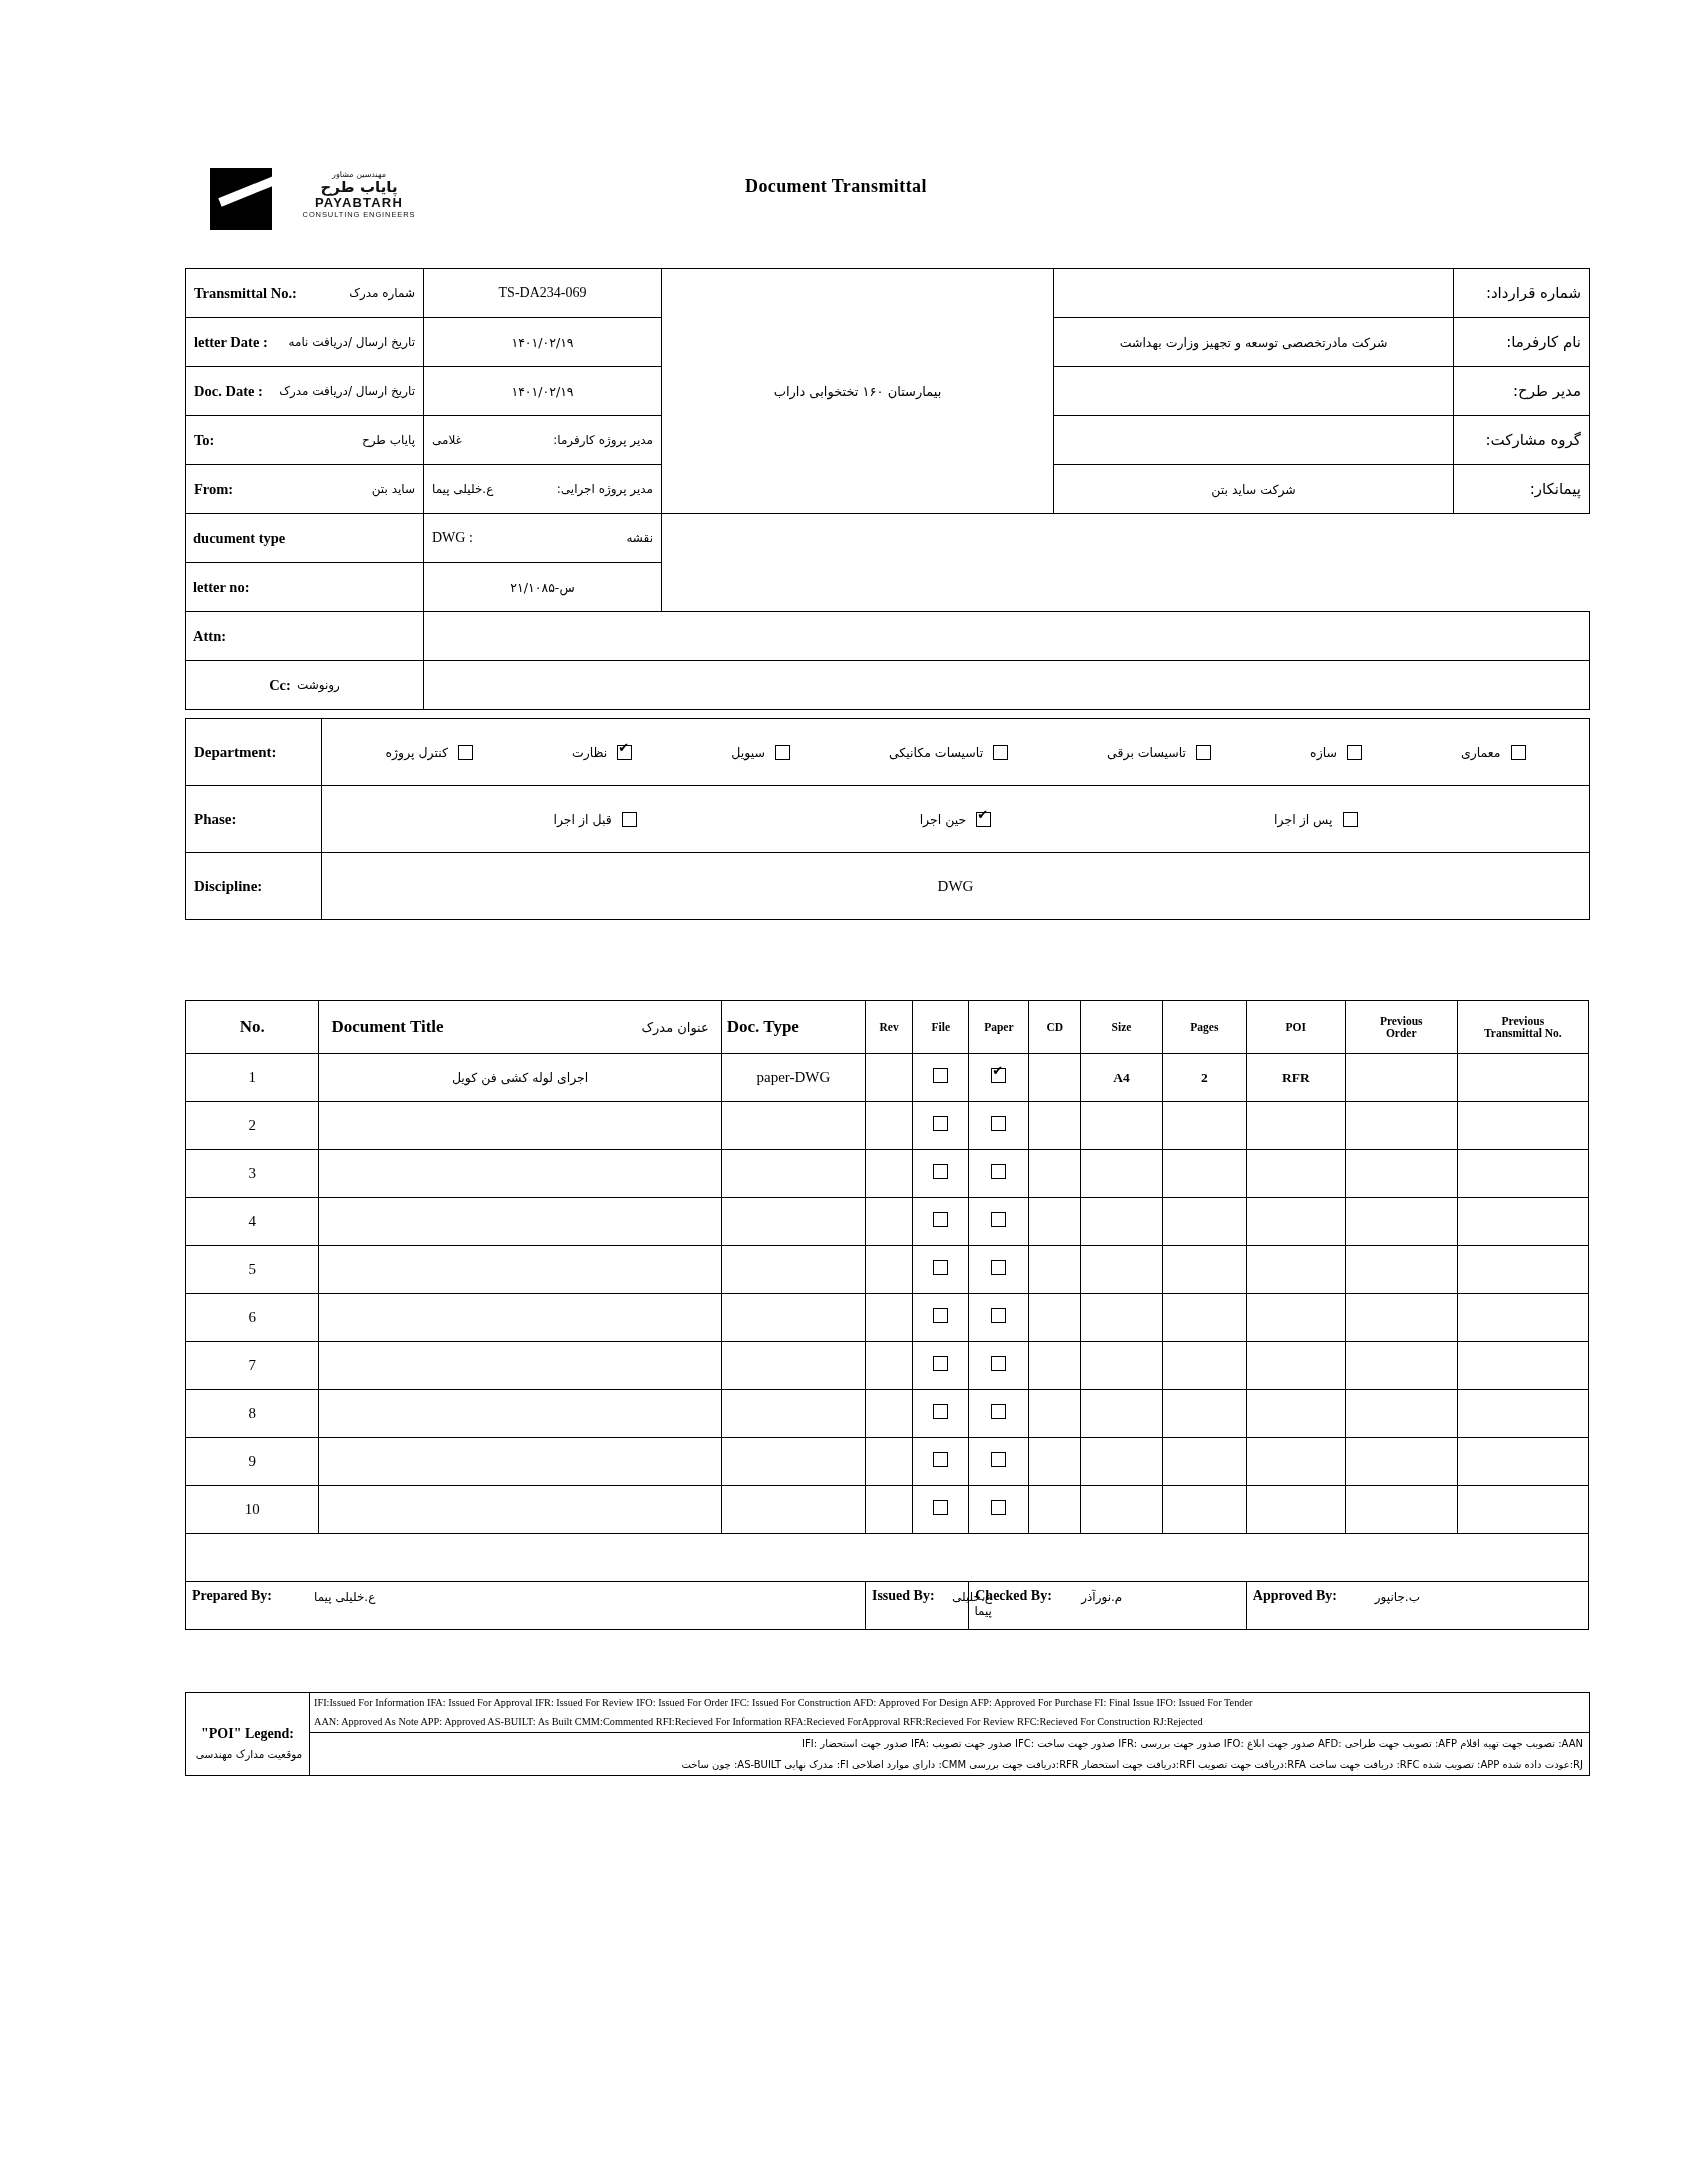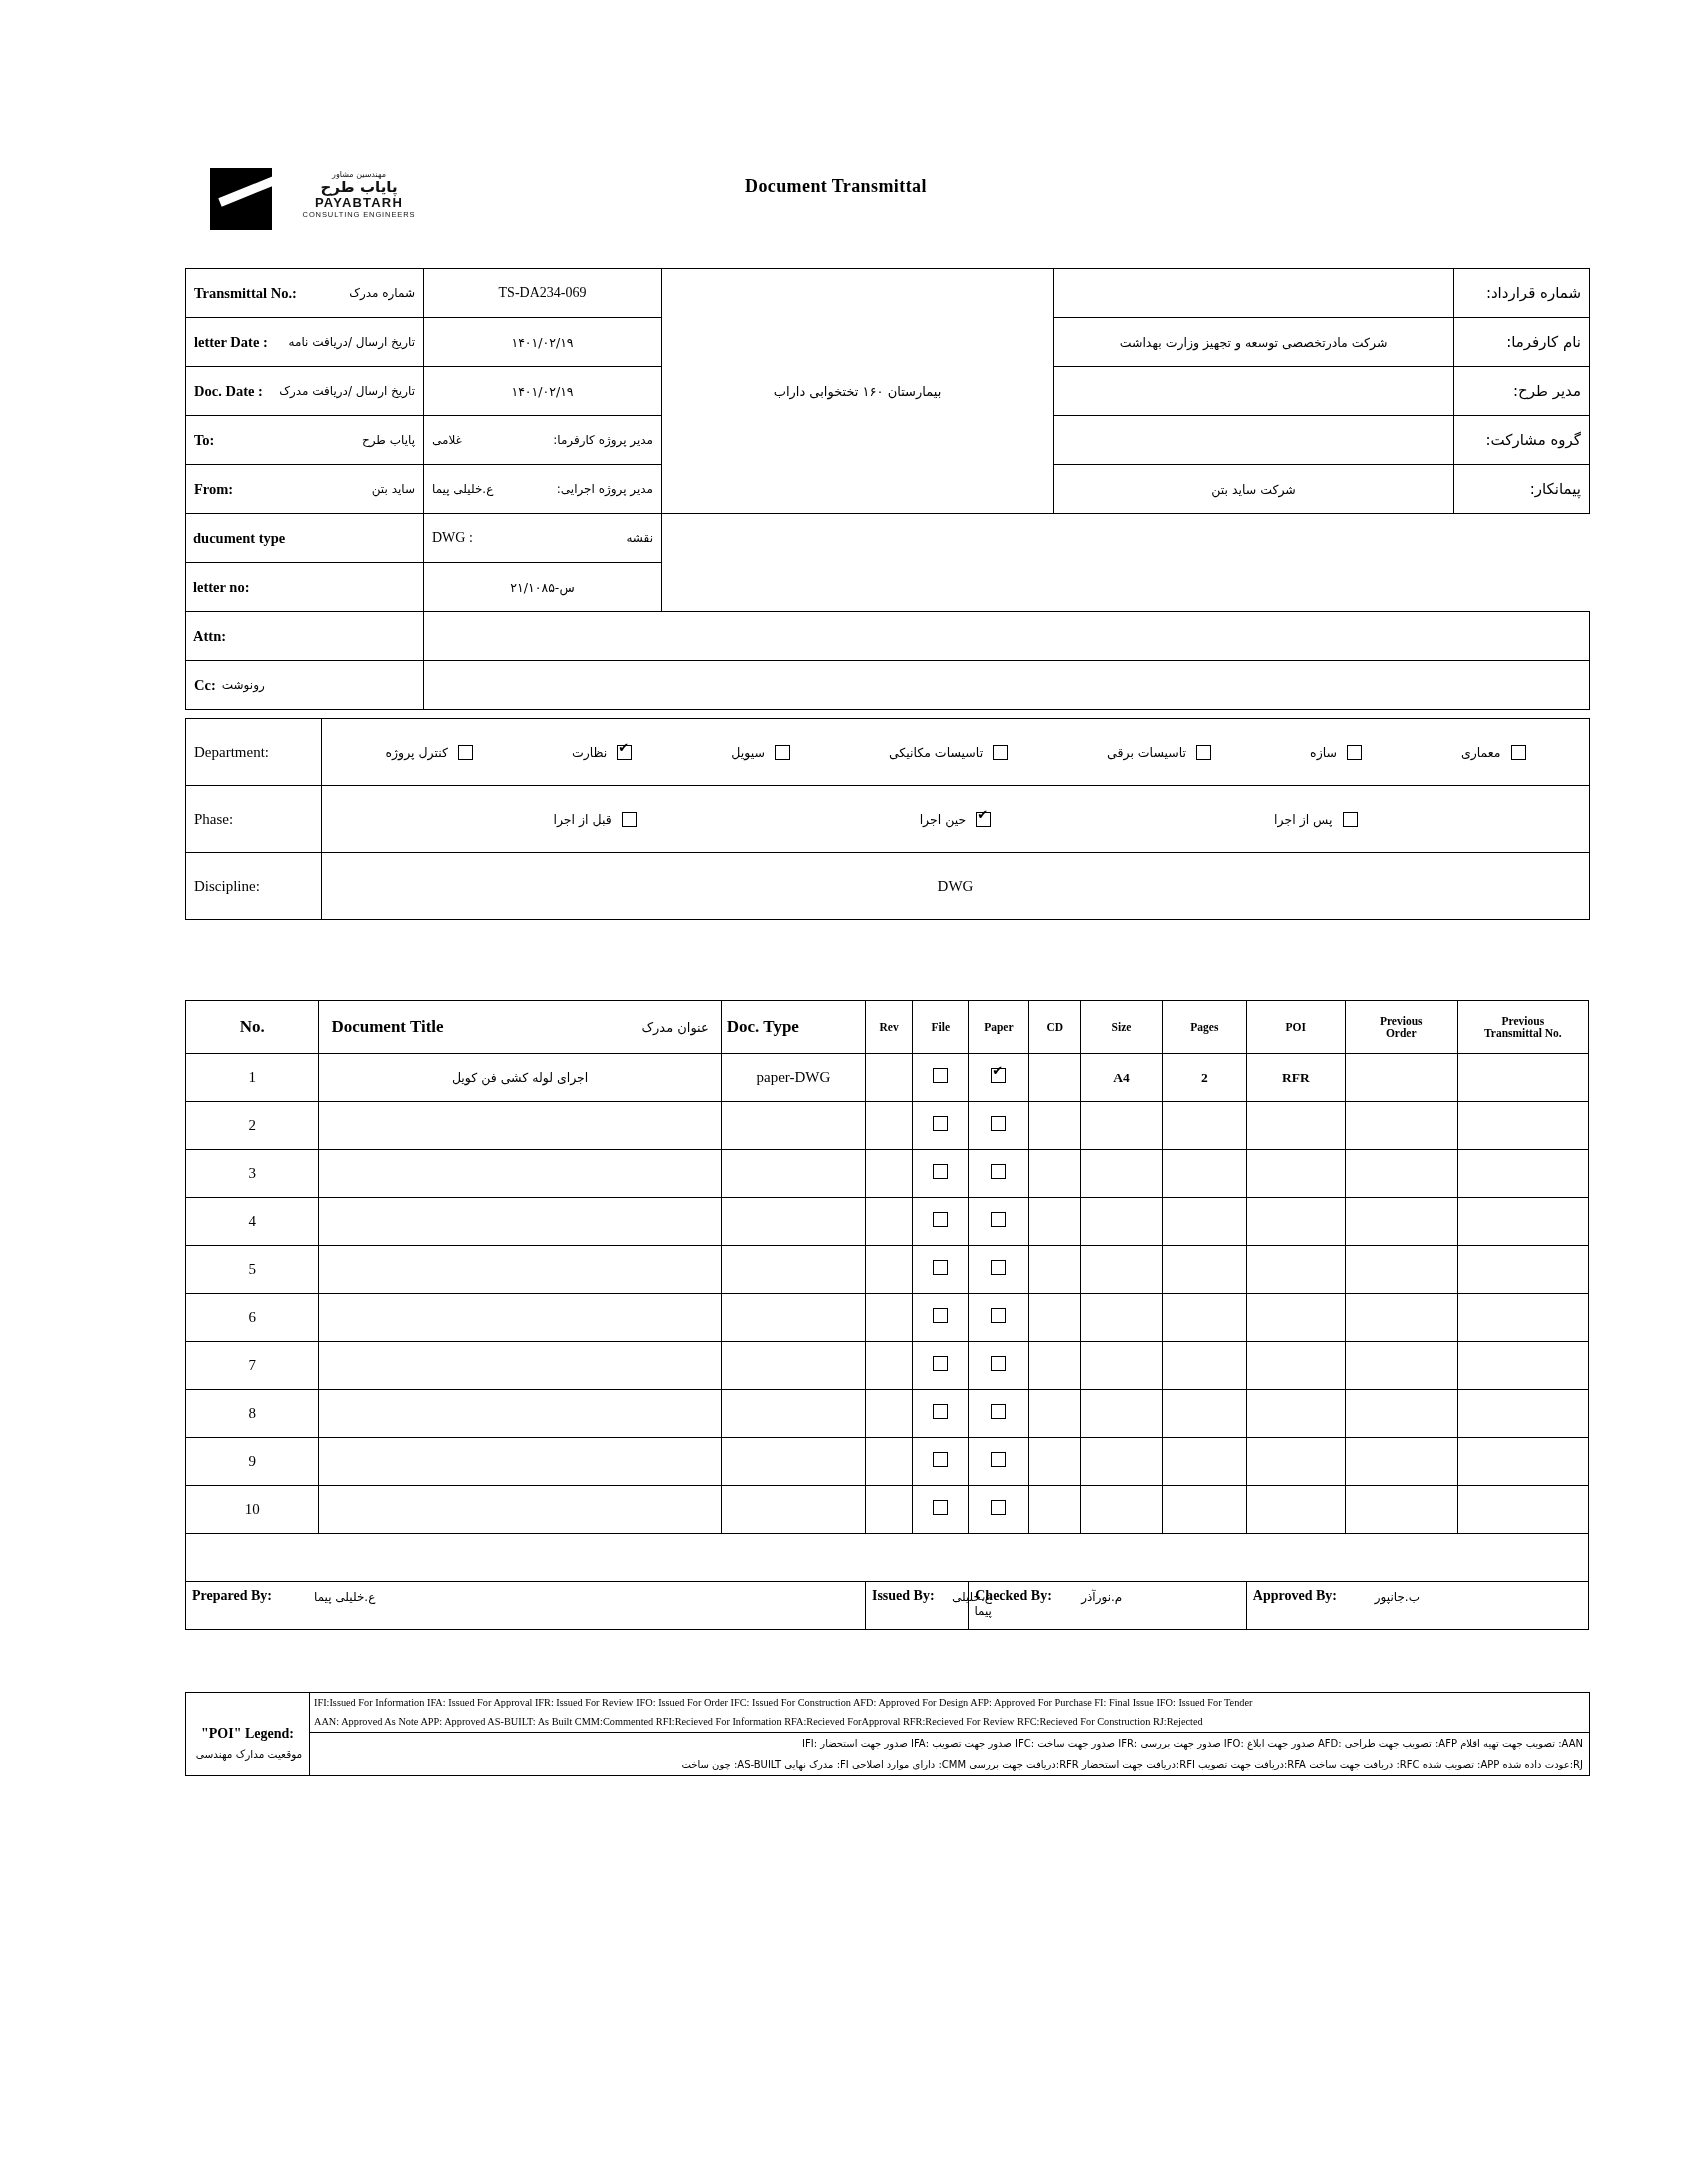--- a/index.html
+++ b/index.html
@@ -181,21 +181,21 @@
   
   .dept-table {
     position: absolute;
     left: 185px;
     top: 718px;
     width: 1404px;
   }
   .dept-table td { height: 66px; }
   .dept-label {
     font-family: "Liberation Serif", serif;
-    font-weight: normal;
+    font-weight: bold;
     font-size: 15px;
     padding-left: 8px;
   }
   .chk-row {
     display: flex;
     align-items: center;
     justify-content: space-around;
     height: 100%;
     padding: 0 14px;
     box-sizing: border-box;
@@ -481,21 +481,21 @@
         <td class="nb" style="border:none;"></td>
       </tr>
 
       <tr>
         <td class="lbl-en">Attn:</td>
         <td colspan="4"></td>
       </tr>
 
       <tr>
         <td>
-          <div class="cell-pair" style="justify-content:flex-start;gap:6px;">
+          <div class="cell-pair" style="justify-content:center;gap:6px;">
             <span class="en">Cc:</span>
             <span class="farsi">رونوشت</span>
           </div>
         </td>
         <td colspan="4"></td>
       </tr>
     </tbody>
   </table>
 
   <table class="dept-table">

